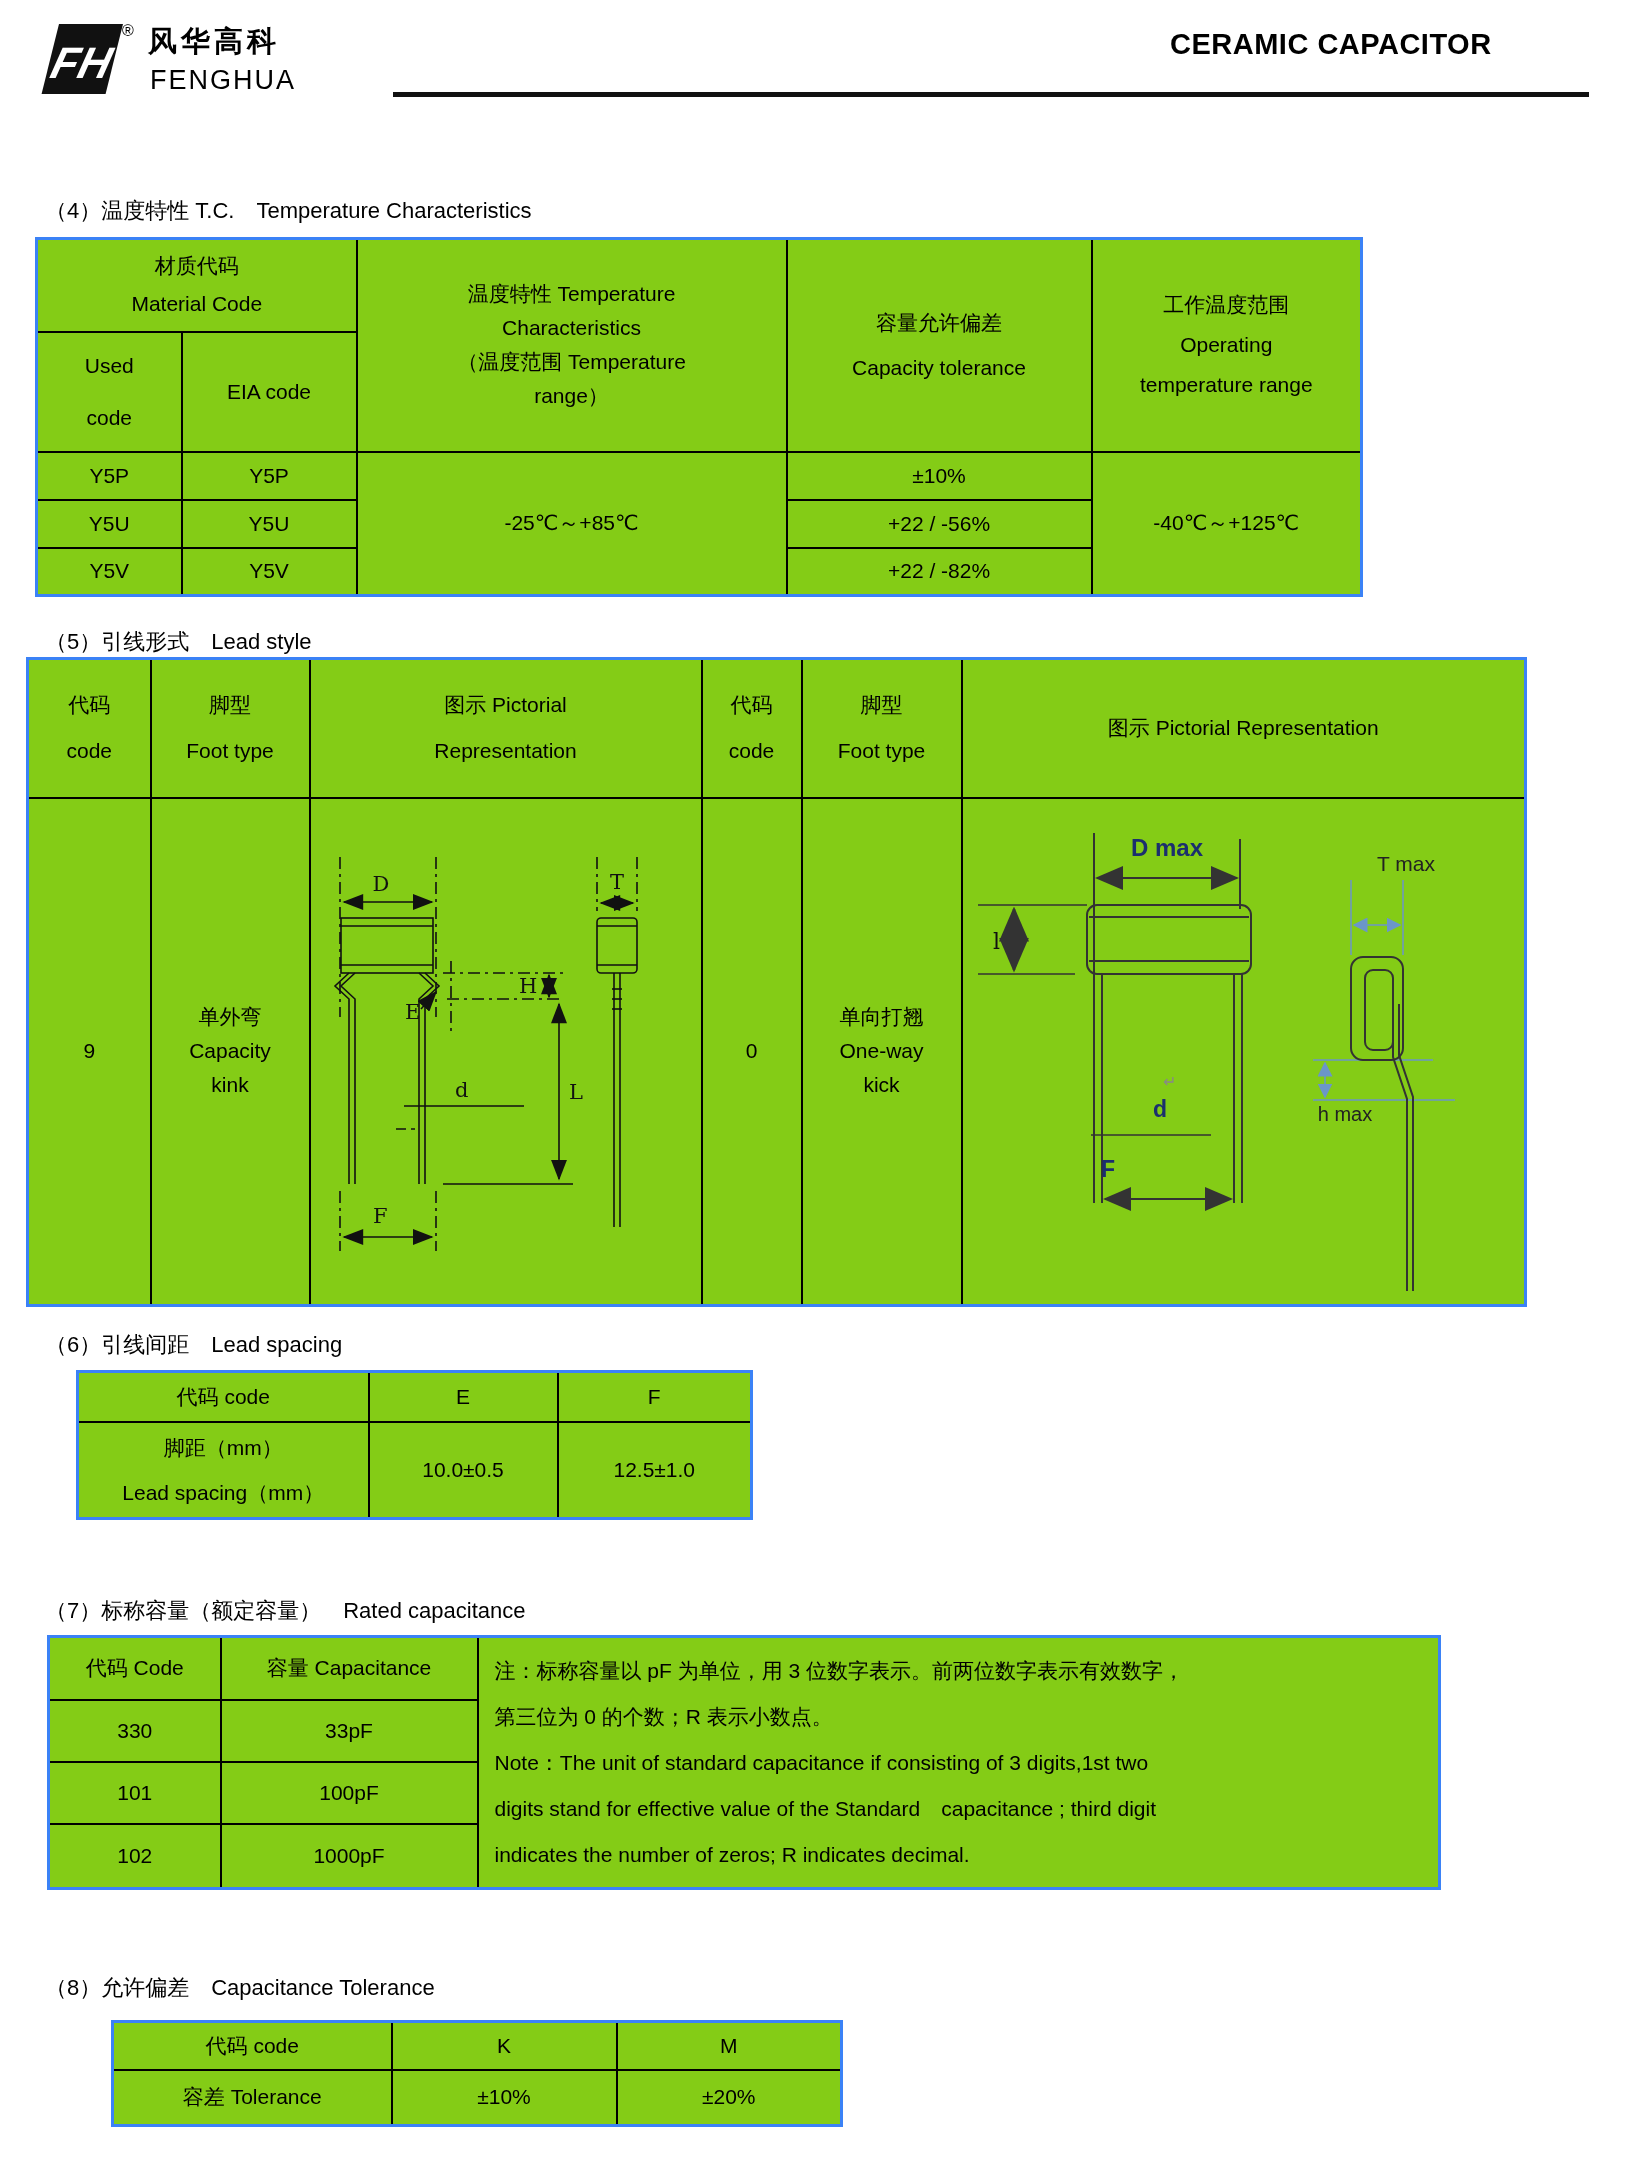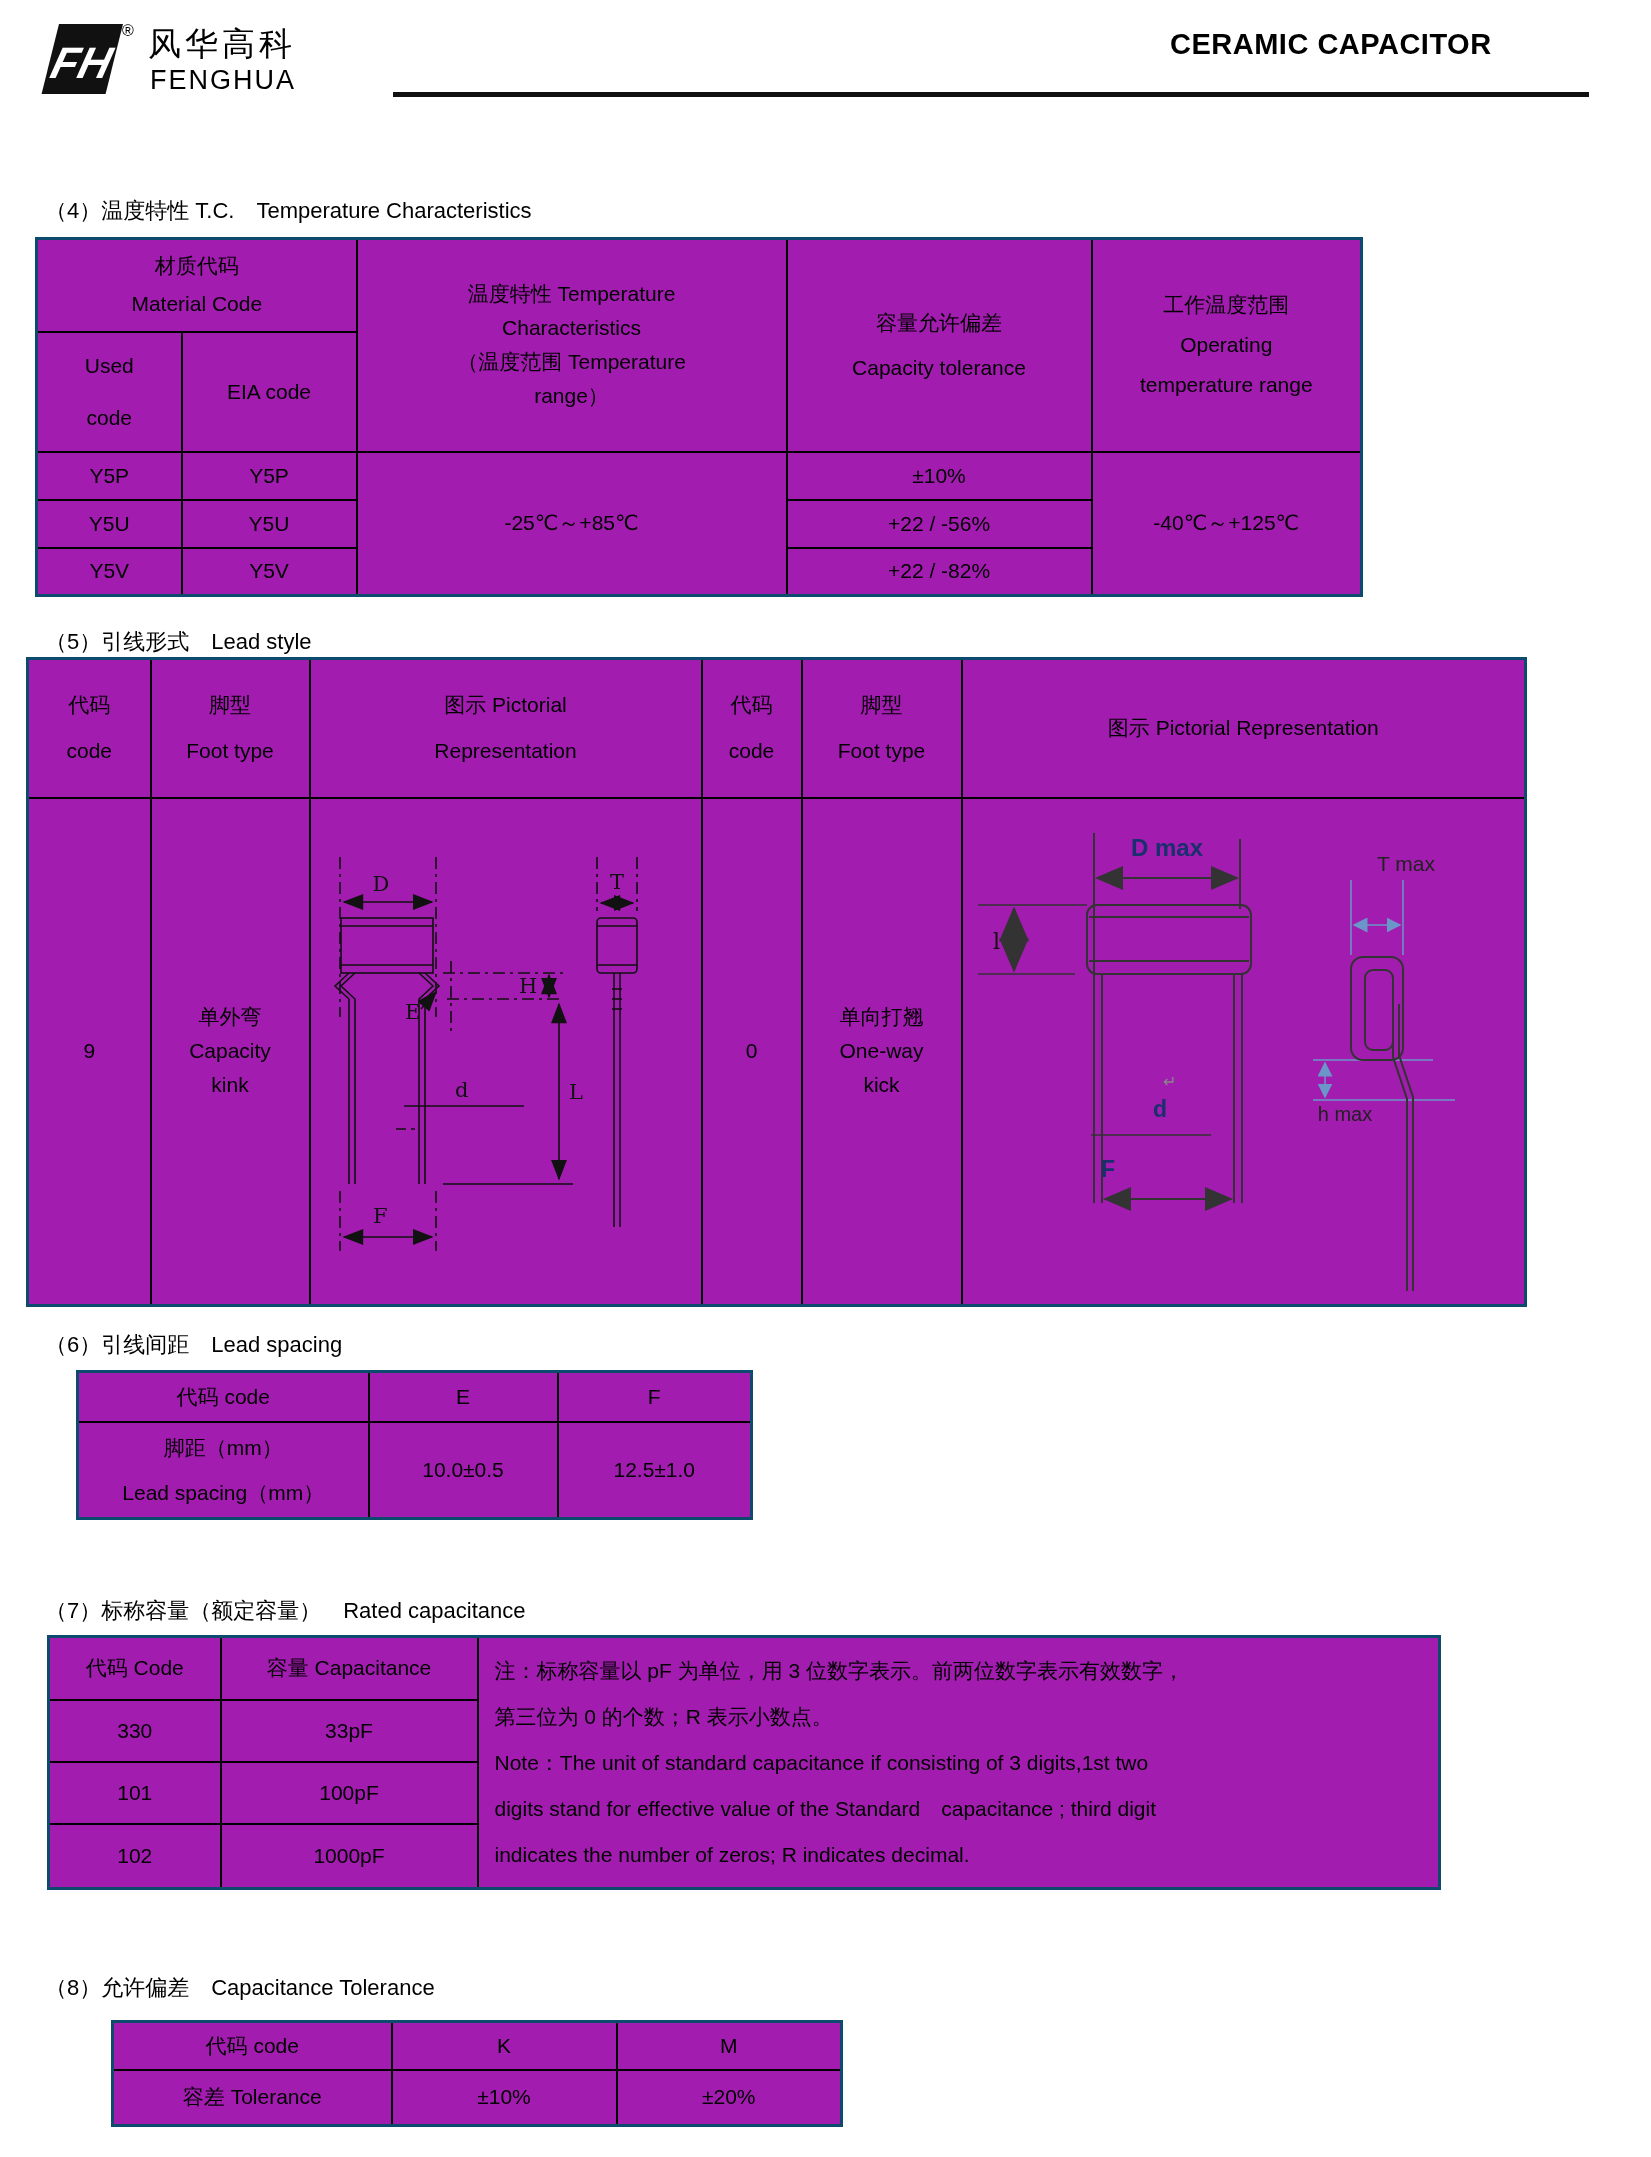--- a/index.html
+++ b/index.html
@@ -1,21 +1,21 @@
 <!DOCTYPE html>
 <html><head>
 <meta charset="utf-8">
 <style>
   *{margin:0;padding:0;box-sizing:border-box}
   html,body{background:#fff}
   .page{position:relative;width:1651px;height:2157px;background:#fff;color:#000;
         font-family:"Liberation Sans","DejaVu Sans",sans-serif;overflow:hidden}
   .abs{position:absolute}
   .sec-title{font-size:22px;color:#000;white-space:pre}
-  table.grid{border-collapse:collapse;table-layout:fixed;border:3px solid #0c4a6e;background:#a21caf}
+  table.grid{border-collapse:collapse;table-layout:fixed;border:3px solid #3b82f6;background:#84cc16}
   table.grid th,table.grid td{border:2px solid #000;text-align:center;vertical-align:middle;
         font-weight:normal;font-size:21px;color:#000;padding:0;overflow:hidden}
   .line{display:block}
   .lh34 .line{line-height:34px}
   .lh38 .line{line-height:38px}
   .lh40 .line{line-height:40px}
   .lh45 .line{line-height:45px}
   .lh46 .line{line-height:46px}
   .lh52 .line{line-height:52px}
   .note-cell{text-align:left !important;vertical-align:middle}
@@ -31,21 +31,21 @@
 
   <div class="abs" style="left:40px;top:20px;width:90px;height:78px">
     <svg width="90" height="78" viewBox="0 0 90 78">
       <g transform="skewX(-14) translate(20,0)">
         <rect x="0" y="4" width="64" height="70" fill="#111"></rect>
         <text x="3" y="58" font-size="44" font-weight="bold" font-style="italic" fill="#ffffff" font-family="'Liberation Sans',sans-serif">FH</text>
       </g>
     </svg>
   </div>
   <div class="abs" style="left:122px;top:22px;font-size:16px">®</div>
-  <div class="abs" style="left:148px;top:22px;font-size:33px;font-weight:normal;letter-spacing:4px">风华高科</div>
+  <div class="abs" style="left:148px;top:22px;font-size:29px;font-weight:bold;letter-spacing:4px">风华高科</div>
   <div class="abs" style="left:150px;top:65px;font-size:27px;font-weight:normal;letter-spacing:2px">FENGHUA</div>
   <div class="abs" style="left:1170px;top:28px;width:390px;font-size:29px;font-weight:bold;letter-spacing:0.5px">CERAMIC CAPACITOR</div>
   <div class="abs" style="left:393px;top:92px;width:1196px;height:5px;background:#111"></div>
 
   <div class="abs sec-title" style="left:45px;top:196px">（4）温度特性 T.C.　Temperature Characteristics</div>
 
   <table class="grid abs" style="left:35px;top:237px;width:1325px">
     <colgroup>
         <col style="width:145px">
         <col style="width:175px">

